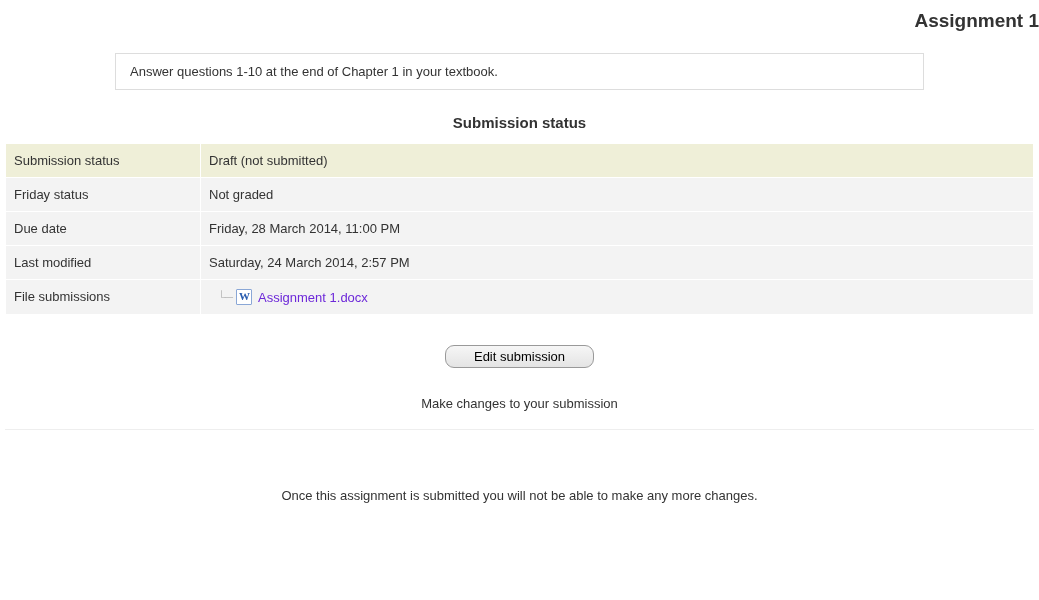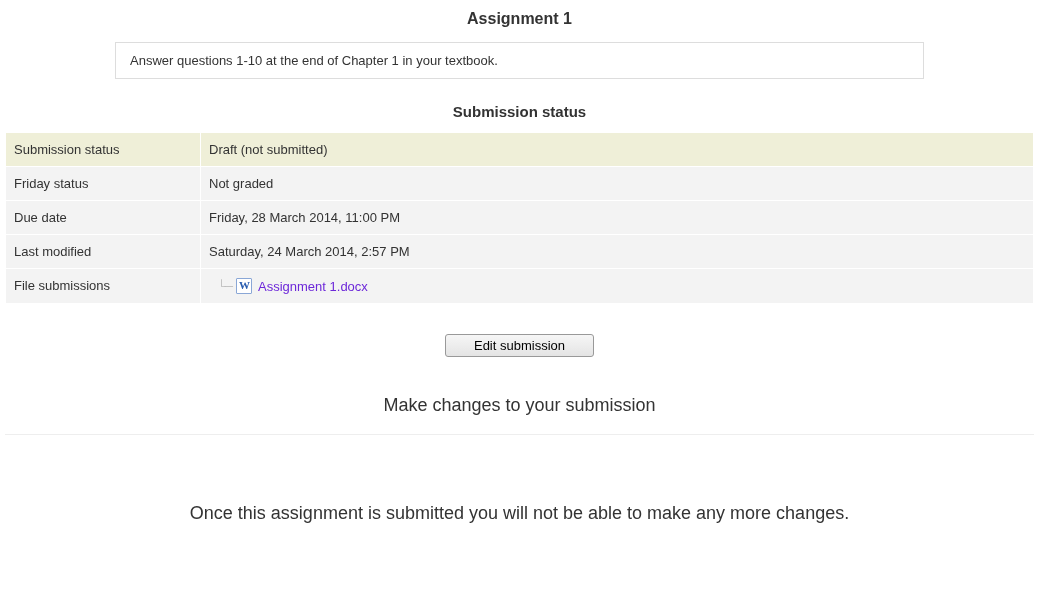--- a/index.html
+++ b/index.html
@@ -6,24 +6,24 @@
     body {
       font-family: Arial, Helvetica, sans-serif;
       font-size: 13px;
       color: #333;
       margin: 0;
       padding: 0;
       background: #fff;
       width: 1039px;
     }
     h2.page-title {
-      text-align: center;
-      font-size: 16px;
+      text-align: right;
+      font-size: 19px;
       font-weight: bold;
-      margin: 10px 0 14px 0;
+      margin: 10px 0 21px 0;
     }
     .description-box {
       border: 1px solid #ddd;
       padding: 10px 14px;
       margin: 0 115px 20px 115px;
       font-size: 13px;
     }
     h3.sub-title {
       text-align: center;
       font-size: 15px;
@@ -89,26 +89,26 @@
       padding: 30px 0 18px 0;
       border-bottom: 1px solid #eee;
       margin: 0 5px;
     }
     .btn {
       font-family: Arial, Helvetica, sans-serif;
       font-size: 13px;
       padding: 3px 28px;
       background: linear-gradient(#f6f6f6, #e4e4e4);
       border: 1px solid #999;
-      border-radius: 3px;
+      border-radius: 9px;
       cursor: pointer;
     }
     .action-hint {
-      margin-top: 38px;
-      font-size: 18px;
+      margin-top: 28px;
+      font-size: 13px;
     }
     .highlight-red {
       display: inline-block;
       border: 2px solid #e60000;
       padding: 1px;
       border-radius: 2px;
     }
   </style>
 </head>
 <body>

